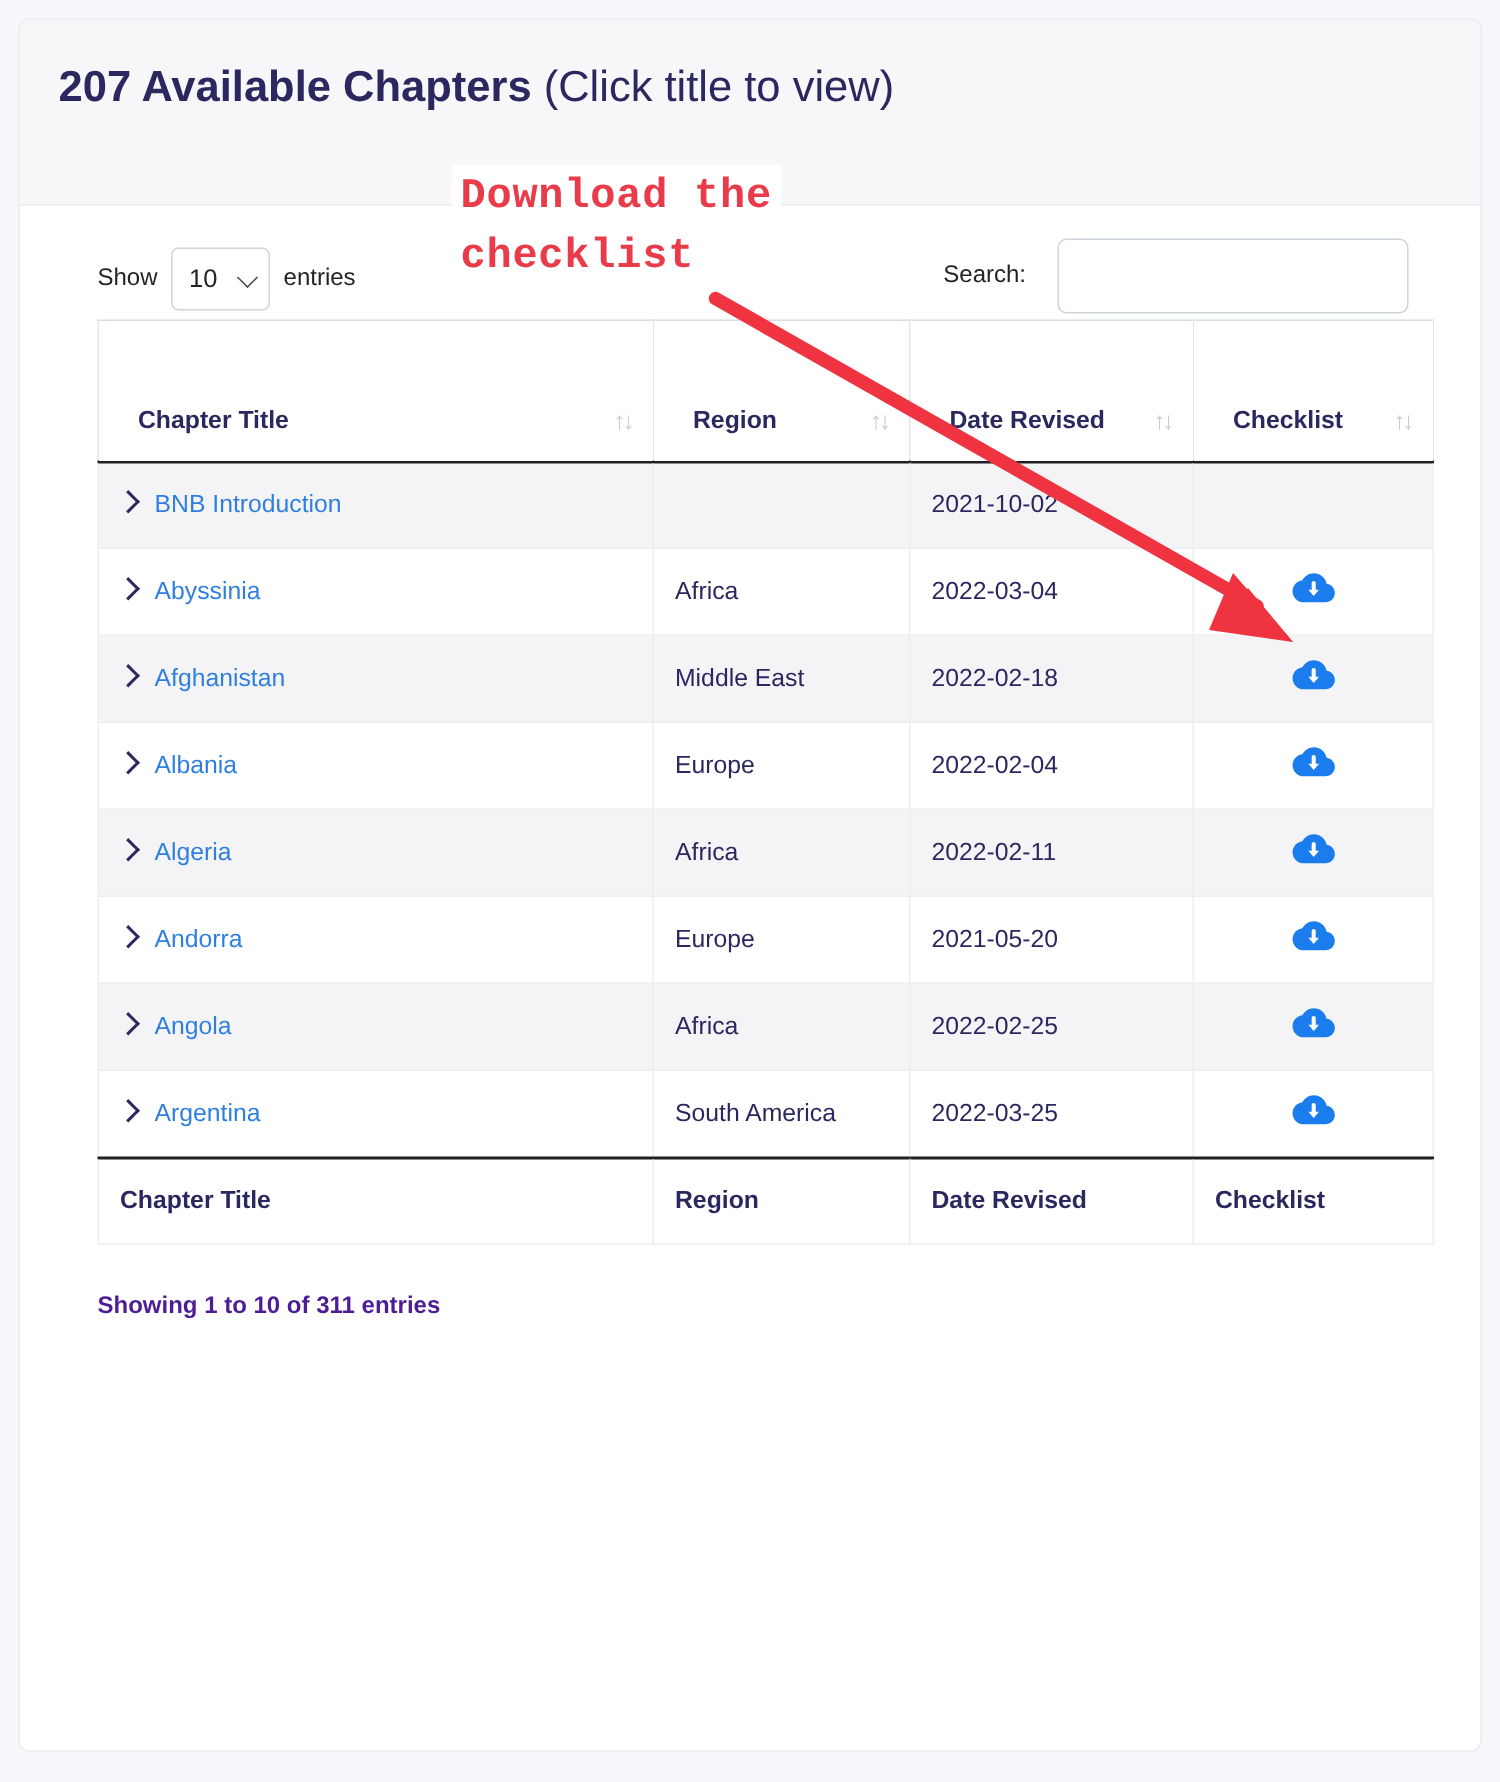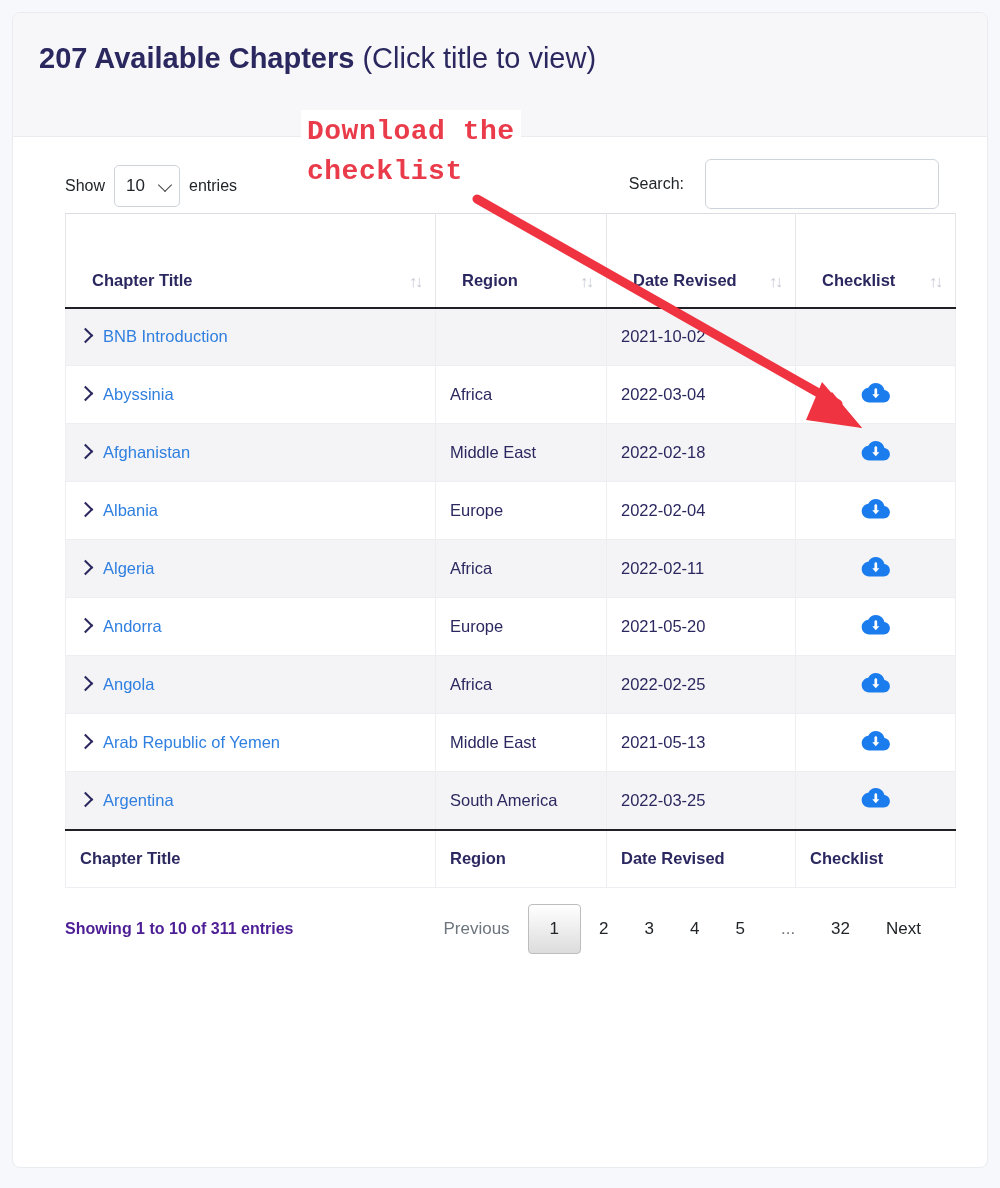--- a/index.html
+++ b/index.html
@@ -403,29 +403,20 @@
           <tr>
             <td class="td-title"><span class="chev-right"></span><a>Angola</a></td>
             <td>Africa</td>
             <td>2022-02-25</td>
             <td class="td-check"><span class="cloud-dl"><svg width="30" height="24" viewBox="0 0 30 24">
                   <path d="M23.4 9.1C22.6 5.1 19.1 2.1 14.9 2.1c-3.3 0-6.2 1.9-7.6 4.7C3.6 7.2 0.7 10.3 0.7 14.1c0 4.1 3.3 7.4 7.4 7.4h14.6c3.4 0 6.2-2.8 6.2-6.2 0-3.3-2.5-5.9-5.5-6.2z" fill="#1b7ced"></path>
                   <path d="M14.8 7.3c-0.75 0-1.35 0.6-1.35 1.35v4.5h-2.2l3.55 4.2 3.55-4.2h-2.2v-4.5c0-0.75-0.6-1.35-1.35-1.35z" fill="#ffffff"></path>
                 </svg></span></td>
           </tr>
           <tr>
-            <td class="td-title"><span class="chev-right"></span><a>Arab Republic of Yemen</a></td>
-            <td>Middle East</td>
-            <td>2021-05-13</td>
-            <td class="td-check"><span class="cloud-dl"><svg width="30" height="24" viewBox="0 0 30 24">
-                  <path d="M23.4 9.1C22.6 5.1 19.1 2.1 14.9 2.1c-3.3 0-6.2 1.9-7.6 4.7C3.6 7.2 0.7 10.3 0.7 14.1c0 4.1 3.3 7.4 7.4 7.4h14.6c3.4 0 6.2-2.8 6.2-6.2 0-3.3-2.5-5.9-5.5-6.2z" fill="#1b7ced"></path>
-                  <path d="M14.8 7.3c-0.75 0-1.35 0.6-1.35 1.35v4.5h-2.2l3.55 4.2 3.55-4.2h-2.2v-4.5c0-0.75-0.6-1.35-1.35-1.35z" fill="#ffffff"></path>
-                </svg></span></td>
-          </tr>
-          <tr>
             <td class="td-title"><span class="chev-right"></span><a>Argentina</a></td>
             <td>South America</td>
             <td>2022-03-25</td>
             <td class="td-check"><span class="cloud-dl"><svg width="30" height="24" viewBox="0 0 30 24">
                   <path d="M23.4 9.1C22.6 5.1 19.1 2.1 14.9 2.1c-3.3 0-6.2 1.9-7.6 4.7C3.6 7.2 0.7 10.3 0.7 14.1c0 4.1 3.3 7.4 7.4 7.4h14.6c3.4 0 6.2-2.8 6.2-6.2 0-3.3-2.5-5.9-5.5-6.2z" fill="#1b7ced"></path>
                   <path d="M14.8 7.3c-0.75 0-1.35 0.6-1.35 1.35v4.5h-2.2l3.55 4.2 3.55-4.2h-2.2v-4.5c0-0.75-0.6-1.35-1.35-1.35z" fill="#ffffff"></path>
                 </svg></span></td>
           </tr>
         </tbody>
       <tfoot>
@@ -433,31 +424,20 @@
           <th class="tf-title">Chapter Title</th>
           <th>Region</th>
           <th>Date Revised</th>
           <th>Checklist</th>
         </tr>
       </tfoot>
     </table>
 
     <div class="tfooter">
       <div class="dt-info">Showing 1 to 10 of 311 entries</div>
-      <div class="dt-paginate" id="paginate">
-          <span class="pg prev">Previous</span>
-          <span class="pg active">1</span>
-          <span class="pg">2</span>
-          <span class="pg">3</span>
-          <span class="pg">4</span>
-          <span class="pg">5</span>
-          <span class="pg ellipsis">...</span>
-          <span class="pg">32</span>
-          <span class="pg next">Next</span>
-        </div>
     </div>
 
   </div>
 </div>
 
 <div class="anno-layer">
   <svg width="1000" height="1188" viewBox="0 0 1000 1188">
     <g>
       <line x1="477" y1="199" x2="838" y2="404" stroke="#ef3340" stroke-width="9" stroke-linecap="round"></line>
       <polygon points="862,428 812,414 832,392" fill="#ef3340"></polygon>

